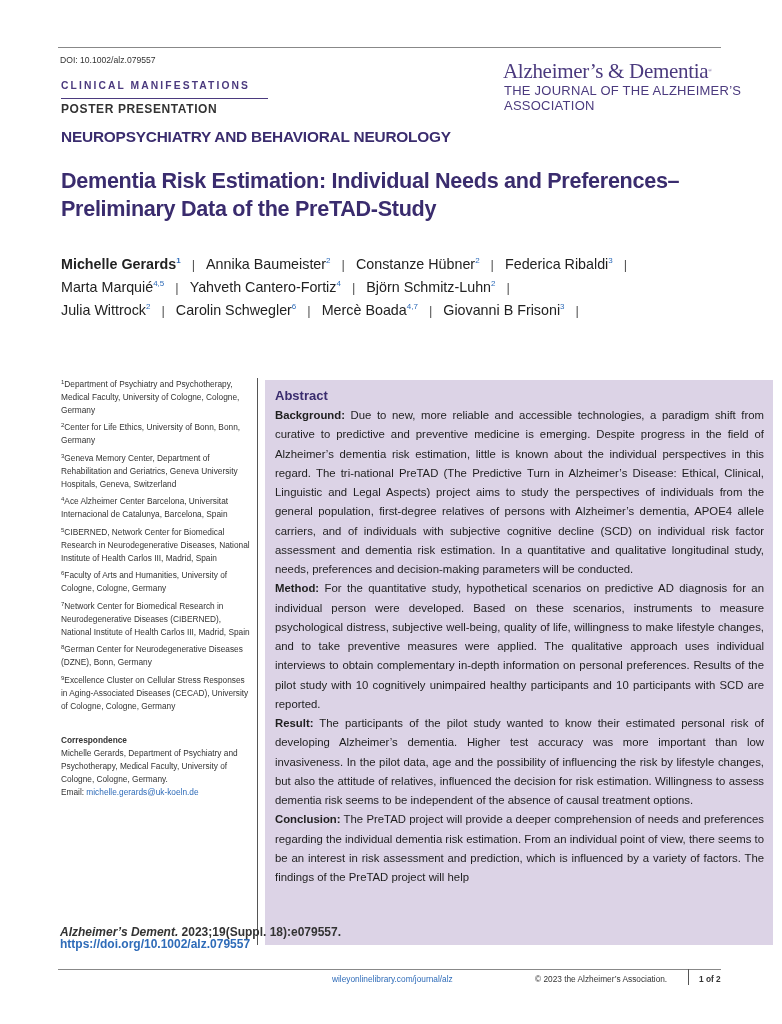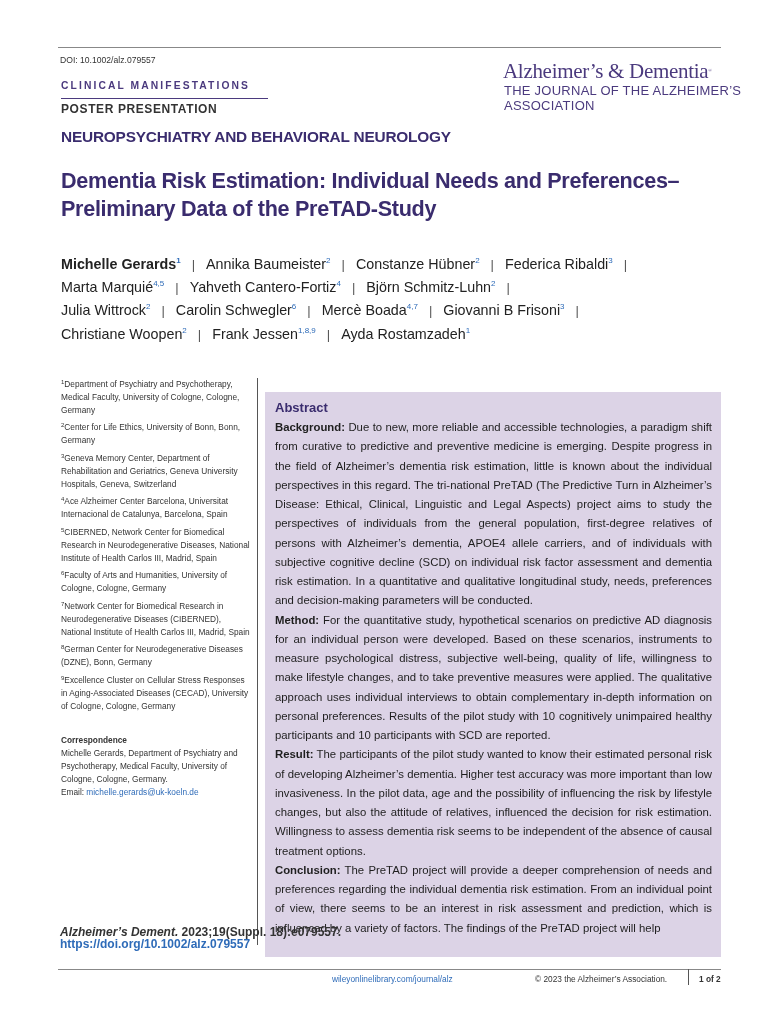--- a/index.html
+++ b/index.html
@@ -31,21 +31,21 @@
 
   .affils { left: 61px; top: 378px; width: 190px; font-size: 8.3px; line-height: 12.8px; color: #333; }
   .affil { margin-bottom: 5px; }
   .affil sup { font-size: 6px; vertical-align: 3px; line-height: 0; }
   .corr { margin-top: 22px; }
   .corr-head { font-weight: bold; }
   .corr a { color: #2e6bb8; text-decoration: none; }
 
   .divider { left: 257px; top: 378px; width: 1px; height: 567px; background: #555; }
 
-  .abstract-box { left: 265px; top: 392px; width: 456px; height: 565px; background: #dcd3e6; box-sizing: border-box; padding: 6px 9px 8px 10px; }
+  .abstract-box { left: 265px; top: 380px; width: 508px; height: 565px; background: #dcd3e6; box-sizing: border-box; padding: 6px 9px 8px 10px; }
   .abstract-title { font-size: 13px; font-weight: bold; color: #3a2c6e; line-height: 20px; margin-bottom: 0px; }
   .abstract-para { font-size: 11.35px; line-height: 19.25px; color: #1e1e1e; text-align: justify; hyphens: auto; margin: 0; }
   .abstract-para b { font-weight: bold; }
 
   .footer-rule { left: 58px; top: 969px; width: 663px; height: 1px; background: #888; }
   .footer-journal { left: 60px; top: 926px; font-size: 12px; color: #333; line-height: 12.4px; font-weight: bold; }
   .footer-journal i { font-style: italic; }
   .footer-journal a, .footer-url { color: #2e6bb8; text-decoration: none; }
   .footer-url { left: 332px; top: 974px; font-size: 8.3px; }
   .footer-copy { left: 535px; top: 974px; font-size: 8.3px; color: #333; }
@@ -71,23 +71,20 @@
 
 <div class="abs authors">
   <div class="row">
     <span class="au first"><span>Michelle Gerards</span><sup>1</sup></span><span class="sep">|</span><span class="au"><span>Annika Baumeister</span><sup>2</sup></span><span class="sep">|</span><span class="au"><span>Constanze Hübner</span><sup>2</sup></span><span class="sep">|</span><span class="au"><span>Federica Ribaldi</span><sup>3</sup></span><span class="sep">|</span>
   </div>
   <div class="row">
     <span class="au"><span>Marta Marquié</span><sup>4,5</sup></span><span class="sep">|</span><span class="au"><span>Yahveth Cantero-Fortiz</span><sup>4</sup></span><span class="sep">|</span><span class="au"><span>Björn Schmitz-Luhn</span><sup>2</sup></span><span class="sep">|</span>
   </div>
   <div class="row">
     <span class="au"><span>Julia Wittrock</span><sup>2</sup></span><span class="sep">|</span><span class="au"><span>Carolin Schwegler</span><sup>6</sup></span><span class="sep">|</span><span class="au"><span>Mercè Boada</span><sup>4,7</sup></span><span class="sep">|</span><span class="au"><span>Giovanni B Frisoni</span><sup>3</sup></span><span class="sep">|</span>
-  </div>
-  <div class="row">
-    <span class="au"><span>Christiane Woopen</span><sup>2</sup></span><span class="sep">|</span><span class="au"><span>Frank Jessen</span><sup>1,8,9</sup></span><span class="sep">|</span><span class="au"><span>Ayda Rostamzadeh</span><sup>1</sup></span>
   </div>
 </div>
 
 <div class="abs affils">
   <div class="affil"><sup>1</sup><span>Department of Psychiatry and Psychotherapy, Medical Faculty, University of Cologne, Cologne, Germany</span></div>
   <div class="affil"><sup>2</sup><span>Center for Life Ethics, University of Bonn, Bonn, Germany</span></div>
   <div class="affil"><sup>3</sup><span>Geneva Memory Center, Department of Rehabilitation and Geriatrics, Geneva University Hospitals, Geneva, Switzerland</span></div>
   <div class="affil"><sup>4</sup><span>Ace Alzheimer Center Barcelona, Universitat Internacional de Catalunya, Barcelona, Spain</span></div>
   <div class="affil"><sup>5</sup><span>CIBERNED, Network Center for Biomedical Research in Neurodegenerative Diseases, National Institute of Health Carlos III, Madrid, Spain</span></div>
   <div class="affil"><sup>6</sup><span>Faculty of Arts and Humanities, University of Cologne, Cologne, Germany</span></div>

